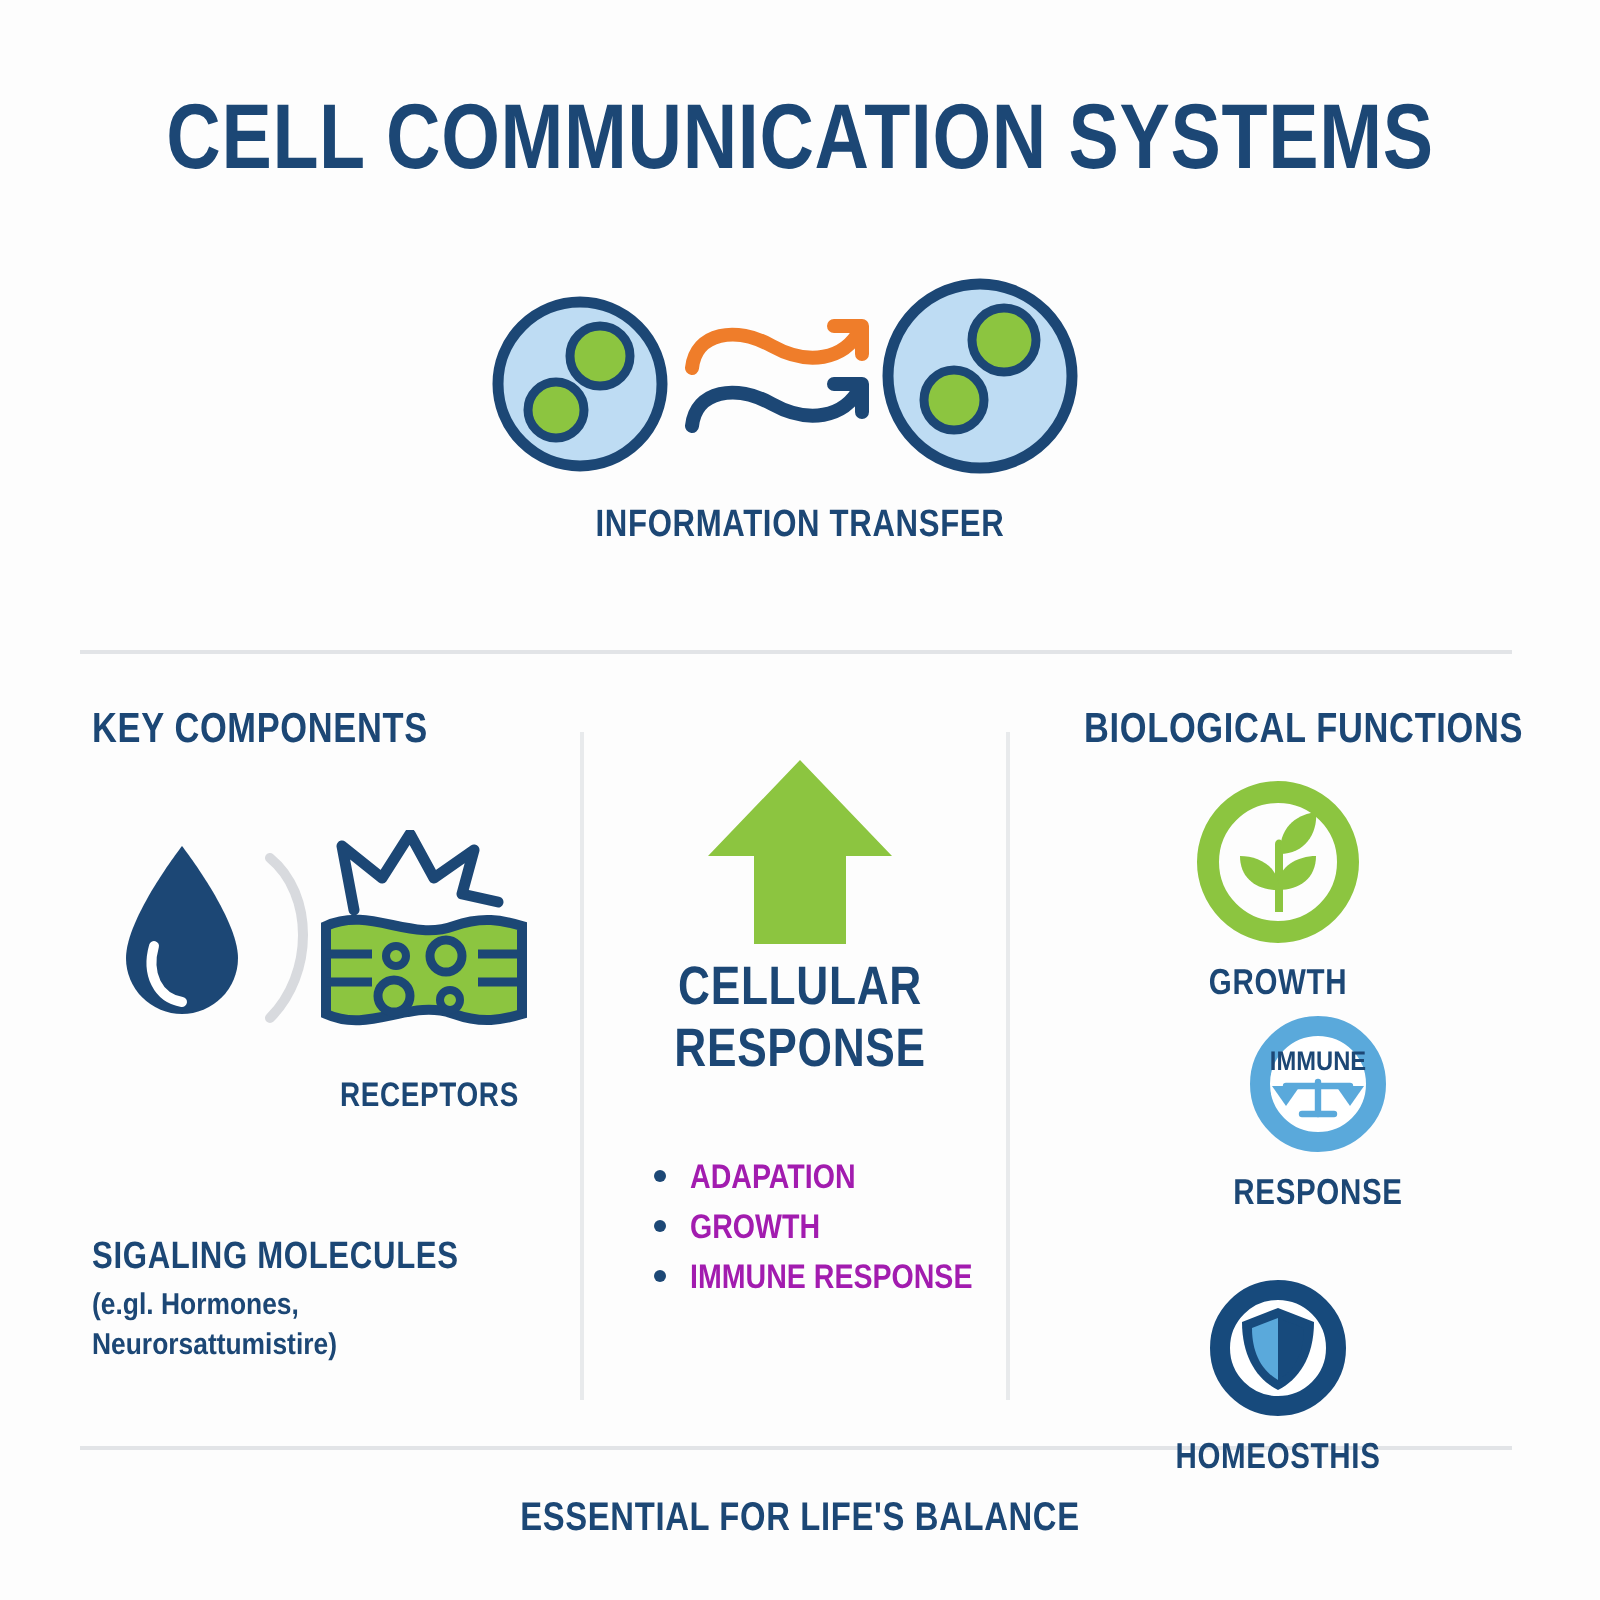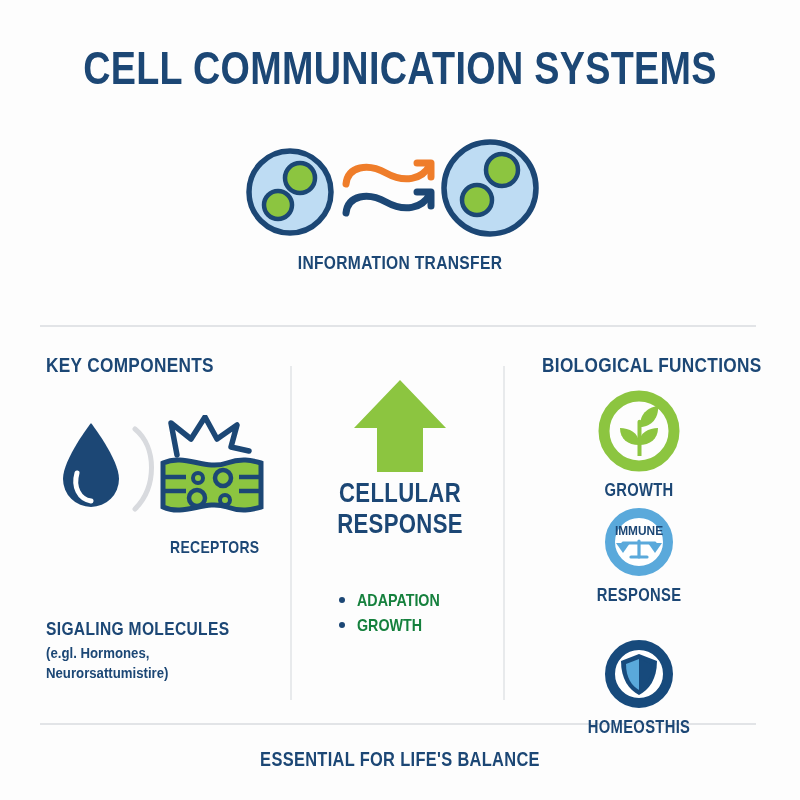--- a/index.html
+++ b/index.html
@@ -76,35 +76,35 @@
   }
 
   
   #arrow-wrap{position:absolute;left:300px;top:378px;width:200px;text-align:center;}
   #mid-title{
     position:absolute;left:300px;top:478px;width:200px;text-align:center;
     font-size:27px;line-height:31px;color:#1c4775;white-space:pre-line;
   }
   #mid-list{
     position:absolute;left:323px;top:572px;width:180px;
-    color:#15803d;list-style:none;margin:16px;padding:0;
+    color:#a21caf;list-style:none;margin:4px;padding:0;
   }
   #mid-list li{
     font-size:17px;line-height:25px;position:relative;padding-left:18px;
   }
   #mid-list li .bullet{
     position:absolute;left:0;top:9px;width:6px;height:6px;border-radius:50%;
     background:#1c4775;
   }
   #mid-list li .btxt{display:inline-block;transform:scaleX(.84);transform-origin:left center;font-weight:700;white-space:nowrap;}
 
   
   .bio-item{position:absolute;left:503px;width:272px;text-align:center;}
   #bio-0{top:388px;}
-  #bio-1{top:505px;}
+  #bio-1{top:505px;margin-left:20px;}
   #bio-2{top:637px;}
   .bio-label{
     font-size:18px;color:#1c4775;margin-top:2px;
   }
 
   
   #footer{
     position:absolute;left:0;top:748px;width:800px;text-align:center;
     font-size:20px;color:#1c4775;
   }
@@ -200,20 +200,24 @@
 RESPONSE</div>
 
   <ul id="mid-list">
     <li>
       <span class="bullet"></span>
       <span class="btxt">ADAPATION</span>
     </li>
     <li>
       <span class="bullet"></span>
       <span class="btxt">GROWTH</span>
+    </li>
+    <li>
+      <span class="bullet"></span>
+      <span class="btxt">IMMUNE RESPONSE</span>
     </li>
   </ul>
 
   <div class="col-head cond cond-l" id="head-bio">BIOLOGICAL FUNCTIONS</div>
 
   <div class="bio-item" id="bio-0">
     <svg width="86" height="86" viewBox="0 0 86 86">
       <circle cx="43" cy="43" r="35" fill="none" stroke="#8cc540" stroke-width="11"></circle>
       <g fill="#8cc540">
         <path d="M41.5 68 L41.5 34 C41.5 31 45.5 31 45.5 34 L45.5 68 Z"></path>

